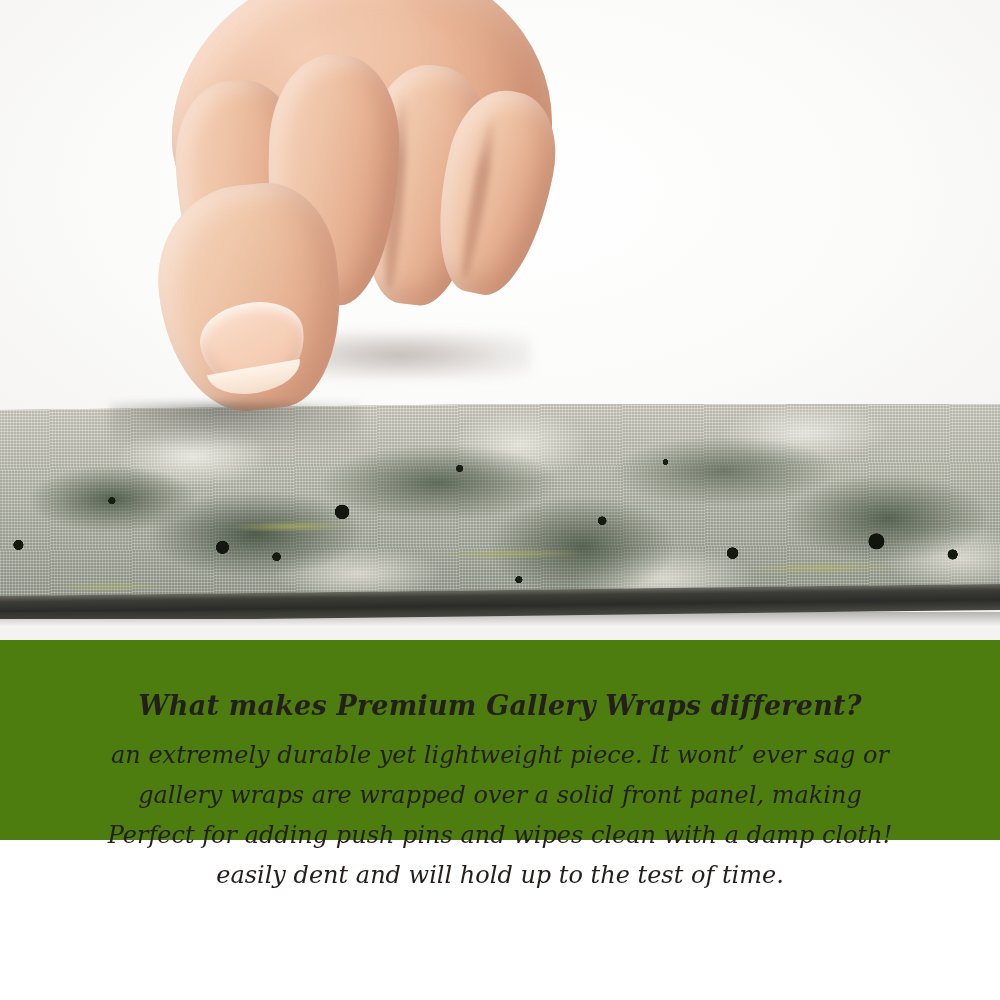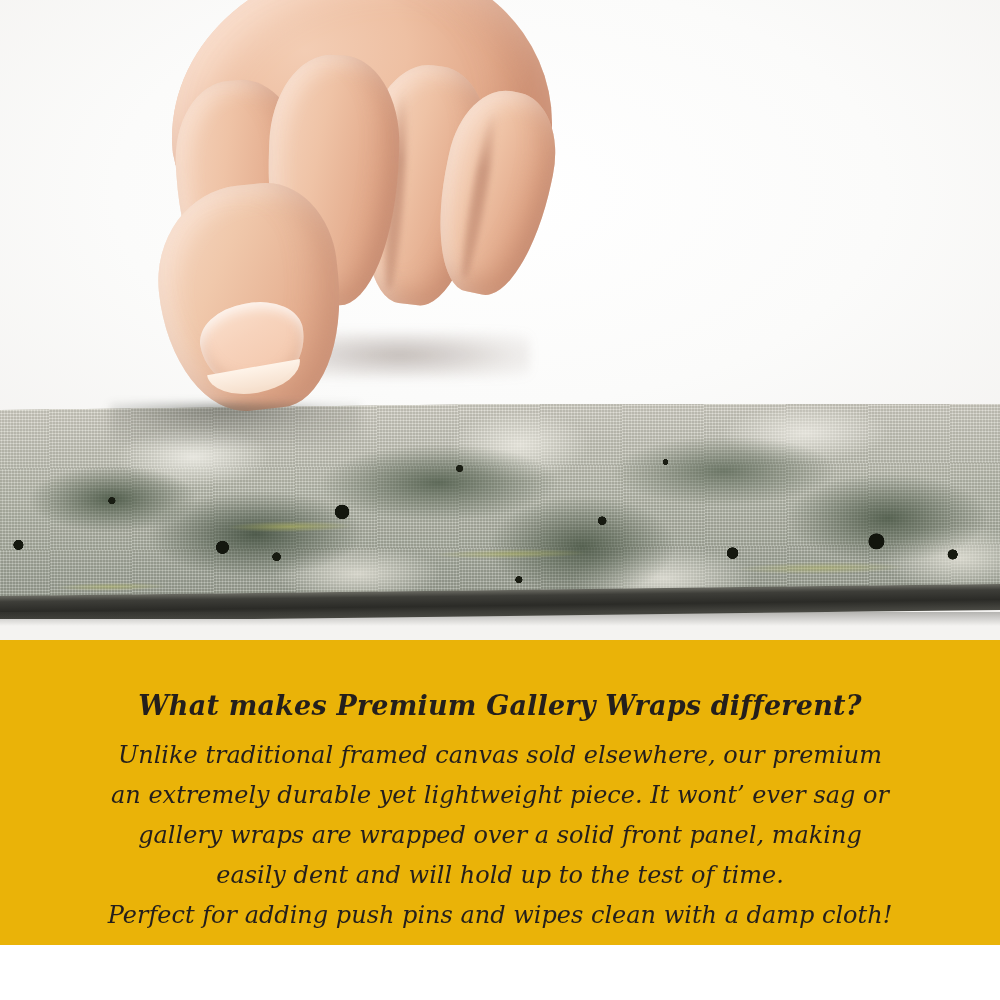--- a/index.html
+++ b/index.html
@@ -9,22 +9,22 @@
   }
   body {
     width: 1000px;
     height: 1000px;
     font-family: "DejaVu Sans", sans-serif;
     overflow: hidden;
   }
   .scene {
     position: relative;
     width: 1000px;
-    height: 945px;
-    background: #eab308;
+    height: 840px;
+    background: #4d7c0f;
   }
 
   
   .photo-region {
     position: absolute;
     left: 0;
     top: 0;
     width: 1000px;
     height: 640px;
     overflow: hidden;
@@ -284,20 +284,19 @@
       <div class="speckles"></div>
       <div class="lichen"></div>
       <div class="panel-edge"></div>
     </div>
     <div class="touch-shadow"></div>
     <div class="panel-edge-shadow"></div>
   </div>
 
   <div class="caption">
     <div class="caption-heading">What makes Premium Gallery Wraps different?</div>
-    <div class="caption-line">Unlike traditional framed canvas sold elsewhere, our premium</div>
     <div class="caption-line">an extremely durable yet lightweight piece. It wont’ ever sag or</div>
     <div class="caption-line">gallery wraps are wrapped over a solid front panel, making</div>
+    <div class="caption-line">Perfect for adding push pins and wipes clean with a damp cloth!</div>
     <div class="caption-line">easily dent and will hold up to the test of time.</div>
-    <div class="caption-line">Perfect for adding push pins and wipes clean with a damp cloth!</div>
   </div>
 
 </div>
 
 </body></html>

